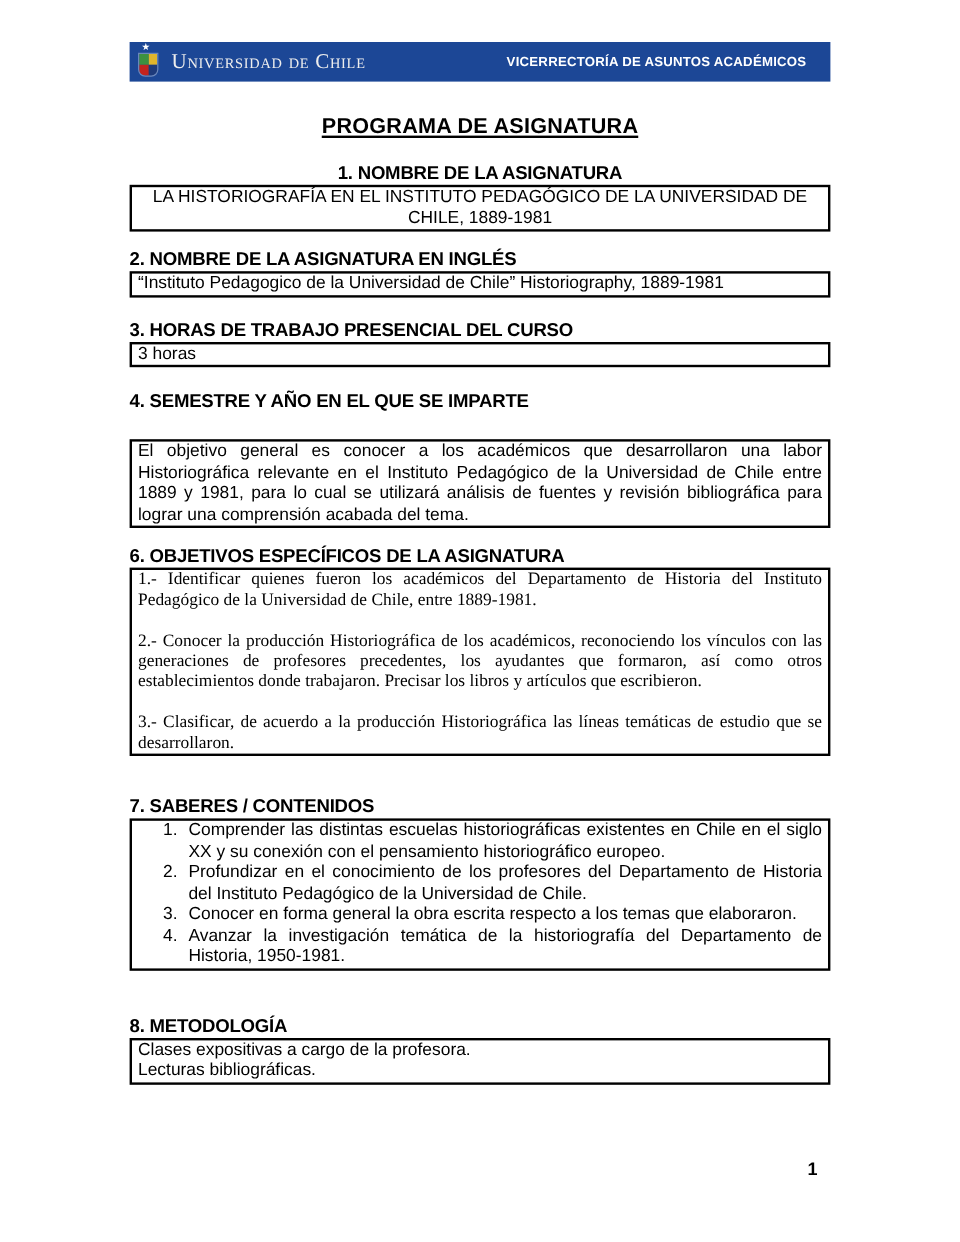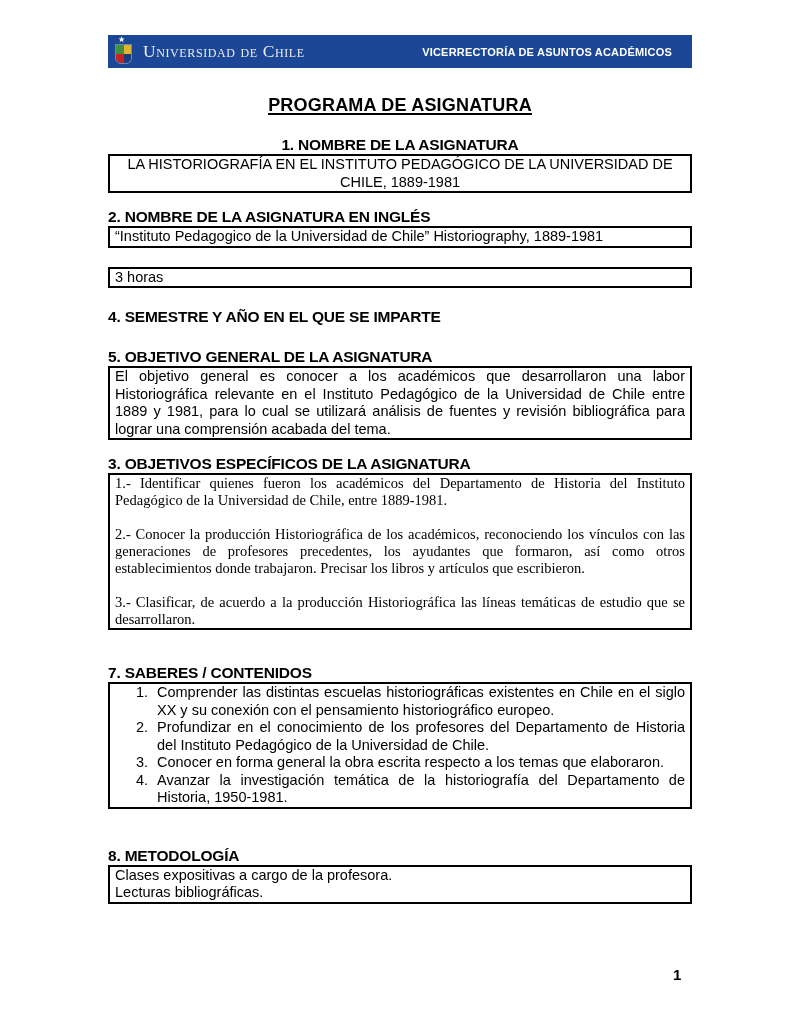--- a/index.html
+++ b/index.html
@@ -82,34 +82,34 @@
     <h2>1. NOMBRE DE LA ASIGNATURA</h2>
     <div class="box">LA HISTORIOGRAFÍA EN EL INSTITUTO PEDAGÓGICO DE LA UNIVERSIDAD DE CHILE, 1889-1981</div>
   </div>
 
   <div class="sec s2">
     <h2>2. NOMBRE DE LA ASIGNATURA EN INGLÉS</h2>
     <div class="box">“Instituto Pedagogico de la Universidad de Chile” Historiography, 1889-1981</div>
   </div>
 
   <div class="sec s3">
+    <h2>3. HORAS DE TRABAJO PRESENCIAL DEL CURSO</h2>
     <div class="box">3 horas</div>
   </div>
 
   <div class="sec s4">
     <h2>4. SEMESTRE Y AÑO EN EL QUE SE IMPARTE</h2>
   </div>
 
   <div class="sec s5">
-    <h2>5. OBJETIVO GENERAL DE LA ASIGNATURA</h2>
     <div class="box justify">El objetivo general es conocer a los académicos que desarrollaron una labor Historiográfica relevante en el Instituto Pedagógico de la Universidad de Chile entre 1889 y 1981, para lo cual se utilizará análisis de fuentes y revisión bibliográfica para lograr una comprensión acabada del tema.</div>
   </div>
 
   <div class="sec s6">
-    <h2>3. OBJETIVOS ESPECÍFICOS DE LA ASIGNATURA</h2>
+    <h2>6. OBJETIVOS ESPECÍFICOS DE LA ASIGNATURA</h2>
     <div class="box justify">
       <p>1.- Identificar quienes fueron los académicos del Departamento de Historia del Instituto Pedagógico de la Universidad de Chile, entre 1889-1981.</p>
       <p>2.- Conocer la producción Historiográfica de los académicos, reconociendo los vínculos con las generaciones de profesores precedentes, los ayudantes que formaron, así como otros establecimientos donde trabajaron. Precisar los libros y artículos que escribieron.</p>
       <p>3.- Clasificar, de acuerdo a la producción Historiográfica las líneas temáticas de estudio que se desarrollaron.</p>
     </div>
   </div>
 
   <div class="sec s7">
     <h2>7. SABERES / CONTENIDOS</h2>
     <div class="box">

